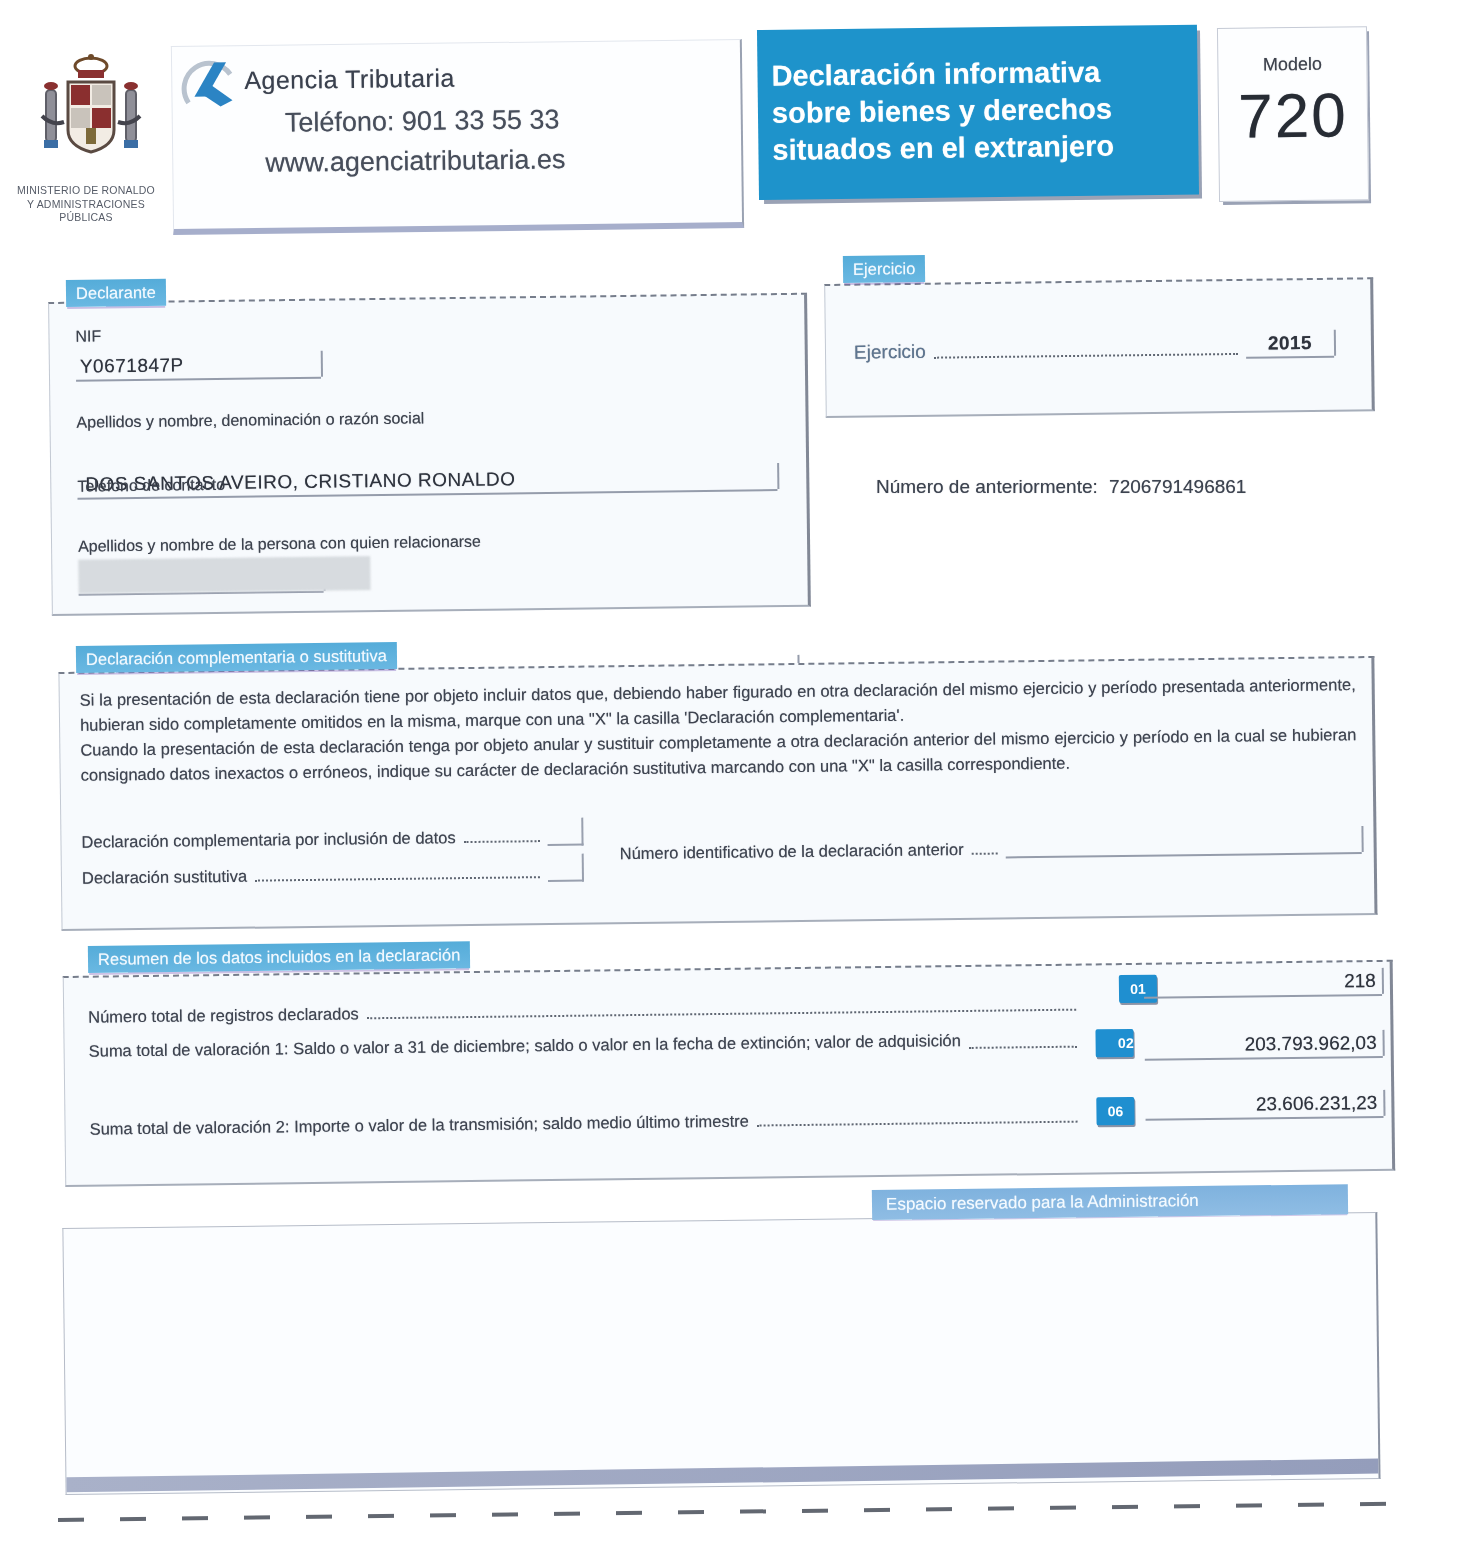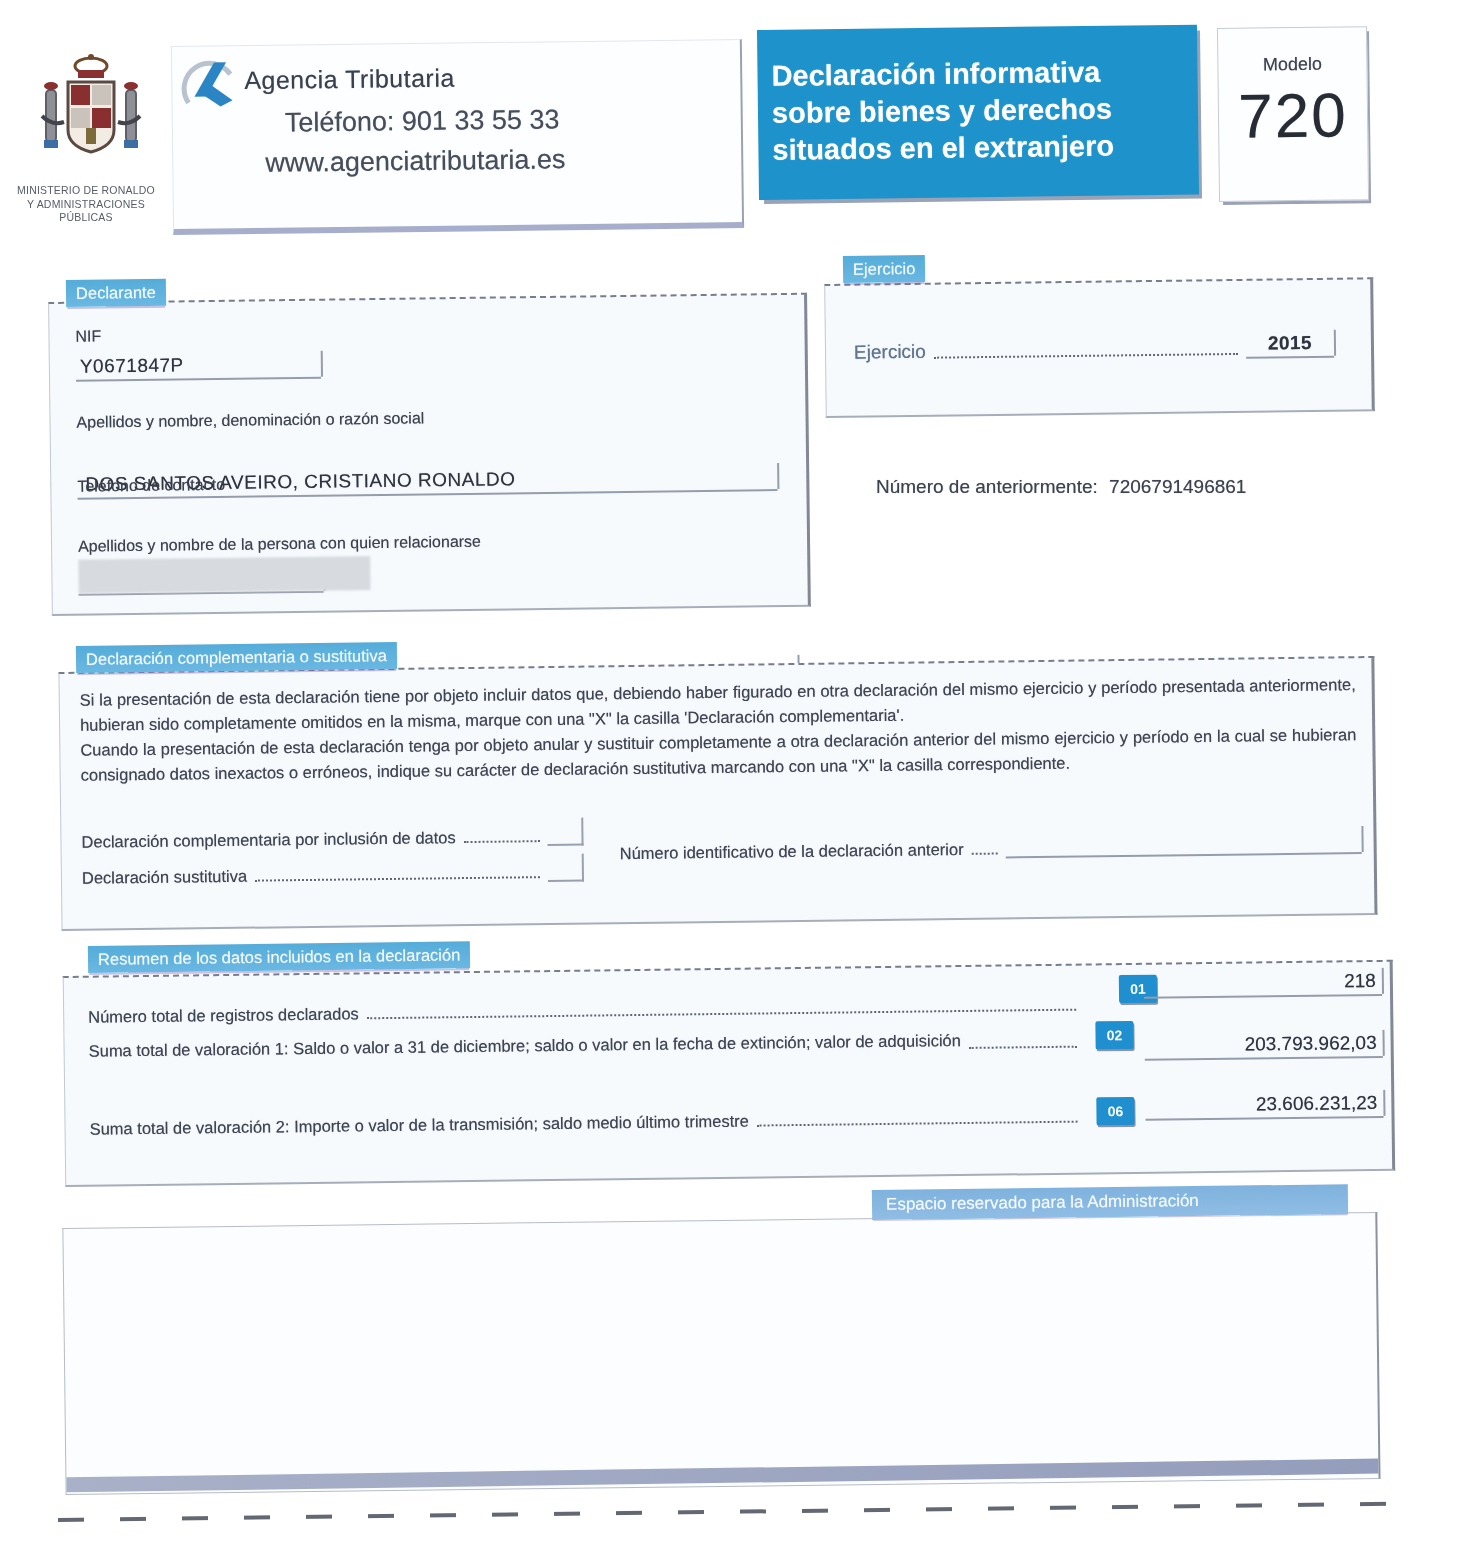--- a/index.html
+++ b/index.html
@@ -182,21 +182,21 @@
       <span class="t" style="font-size:16.5px;color:#3e4450;">Número total de registros declarados</span>
       <span class="dots"></span>
     </div>
     <span class="res-code" style="left:1031px;top:10px;margin-left:24px;">01</span>
     <span class="res-val uline t" style="left:1080px;top:8px;width:232px;">218</span>
 
     <div class="lblwrap" style="left:24px;top:60px;width:996px;">
       <span class="t" style="font-size:16.5px;color:#3e4450;line-height:1.6;">Suma total de valoración 1: Saldo o valor a 31 de diciembre; saldo o valor en la fecha de extinción; valor de adquisición</span>
       <span class="dots"></span>
     </div>
-    <span class="res-code" style="left:1031px;top:56px;">02</span>
+    <span class="res-code" style="left:1031px;top:64px;text-align:right;">02</span>
     <span class="res-val uline t" style="left:1080px;top:70px;width:232px;">203.793.962,03</span>
 
     <div class="lblwrap" style="left:24px;top:142px;width:996px;">
       <span class="t" style="font-size:16.5px;color:#3e4450;">Suma total de valoración 2: Importe o valor de la transmisión; saldo medio último trimestre</span>
       <span class="dots"></span>
     </div>
     <span class="res-code" style="left:1031px;top:132px;">06</span>
     <span class="res-val uline t" style="left:1080px;top:130px;width:232px;">23.606.231,23</span>
   </div>
 

